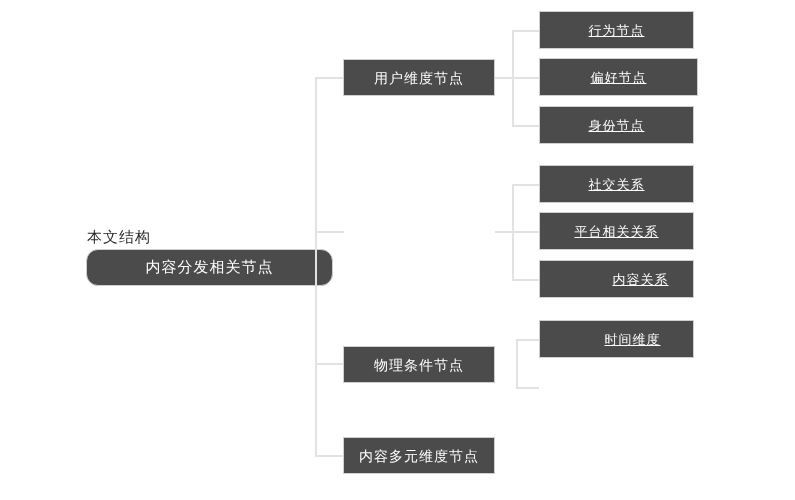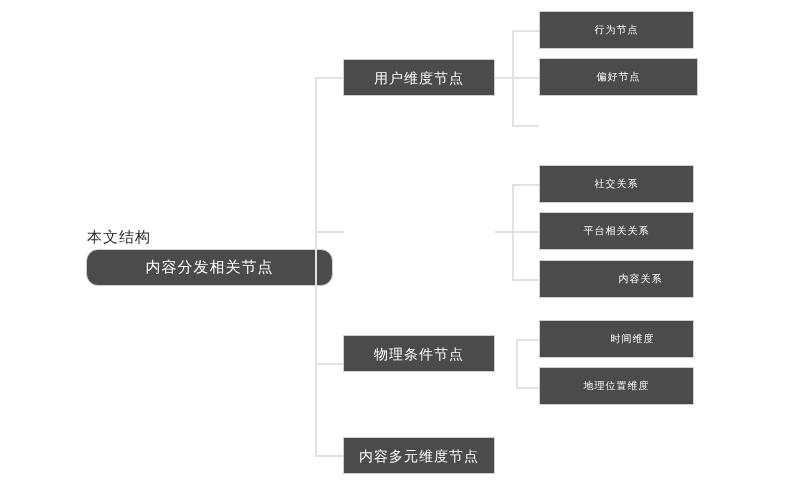--- a/index.html
+++ b/index.html
@@ -44,21 +44,22 @@
     white-space: nowrap;
     line-height: 1;
   }
   .node.root {
     font-size: 15px;
   }
   .node.level2 {
     font-size: 14px;
   }
   .node.level3 {
-    font-size: 10px;
+    font-size: 13px;
+    text-decoration: underline;
   }
 
   
   .caption {
     position: absolute;
     color: #2b2b2b;
     font-size: 15px;
     letter-spacing: 1px;
     white-space: nowrap;
     line-height: 1;
@@ -91,50 +92,50 @@
   <div class="line h" style="left:512px; top:30px;  width:27px;"></div>
   <div class="line h" style="left:512px; top:77px;  width:27px;"></div>
   <div class="line h" style="left:512px; top:125px; width:27px;"></div>
 
   <div class="node level3" style="left:539px; top:11px; width:155px; height:38px;">
     <span>行为节点</span>
   </div>
   <div class="node level3" style="left:539px; top:58px; width:159px; height:38px;">
     <span>偏好节点</span>
   </div>
+  <div class="node level3" style="left:539px; top:106px; width:155px; height:38px;">
+    <span>身份节点</span>
+  </div>
 
 
   <div class="line h" style="left:495px; top:231px; width:17px;"></div>
   <div class="line v" style="left:512px; top:184px; height:95px;"></div>
   <div class="line h" style="left:512px; top:184px; width:27px;"></div>
   <div class="line h" style="left:512px; top:231px; width:27px;"></div>
   <div class="line h" style="left:512px; top:279px; width:27px;"></div>
 
   <div class="node level3" style="left:539px; top:165px; width:155px; height:38px;align-items:center;">
     <span>社交关系</span>
   </div>
   <div class="node level3" style="left:539px; top:212px; width:155px; height:38px;">
     <span>平台相关关系</span>
   </div>
   <div class="node level3" style="left:539px; top:260px; width:155px; height:38px;padding-left:48px;">
     <span>内容关系</span>
   </div>
 
-  <div class="node level2" style="left:343px; top:335px; width:152px; height:37px;">
+  <div class="node level2" style="left:343px; top:346px; width:152px; height:37px;">
     <span>物理条件节点</span>
   </div>
 
   <div class="line v" style="left:516px; top:339px; height:48px;"></div>
   <div class="line h" style="left:516px; top:339px; width:23px;"></div>
   <div class="line h" style="left:516px; top:387px; width:23px;"></div>
 
   <div class="node level3" style="left:539px; top:320px; width:155px; height:38px;padding-left:32px;">
     <span>时间维度</span>
   </div>
-  <div class="node level3" style="left:539px; top:367px; width:155px; height:38px;">
-    <span>地理位置维度</span>
-  </div>
 
   <div class="node level2" style="left:343px; top:437px; width:152px; height:37px;">
     <span>内容多元维度节点</span>
   </div>
 
 </div>
 
 </body></html>

